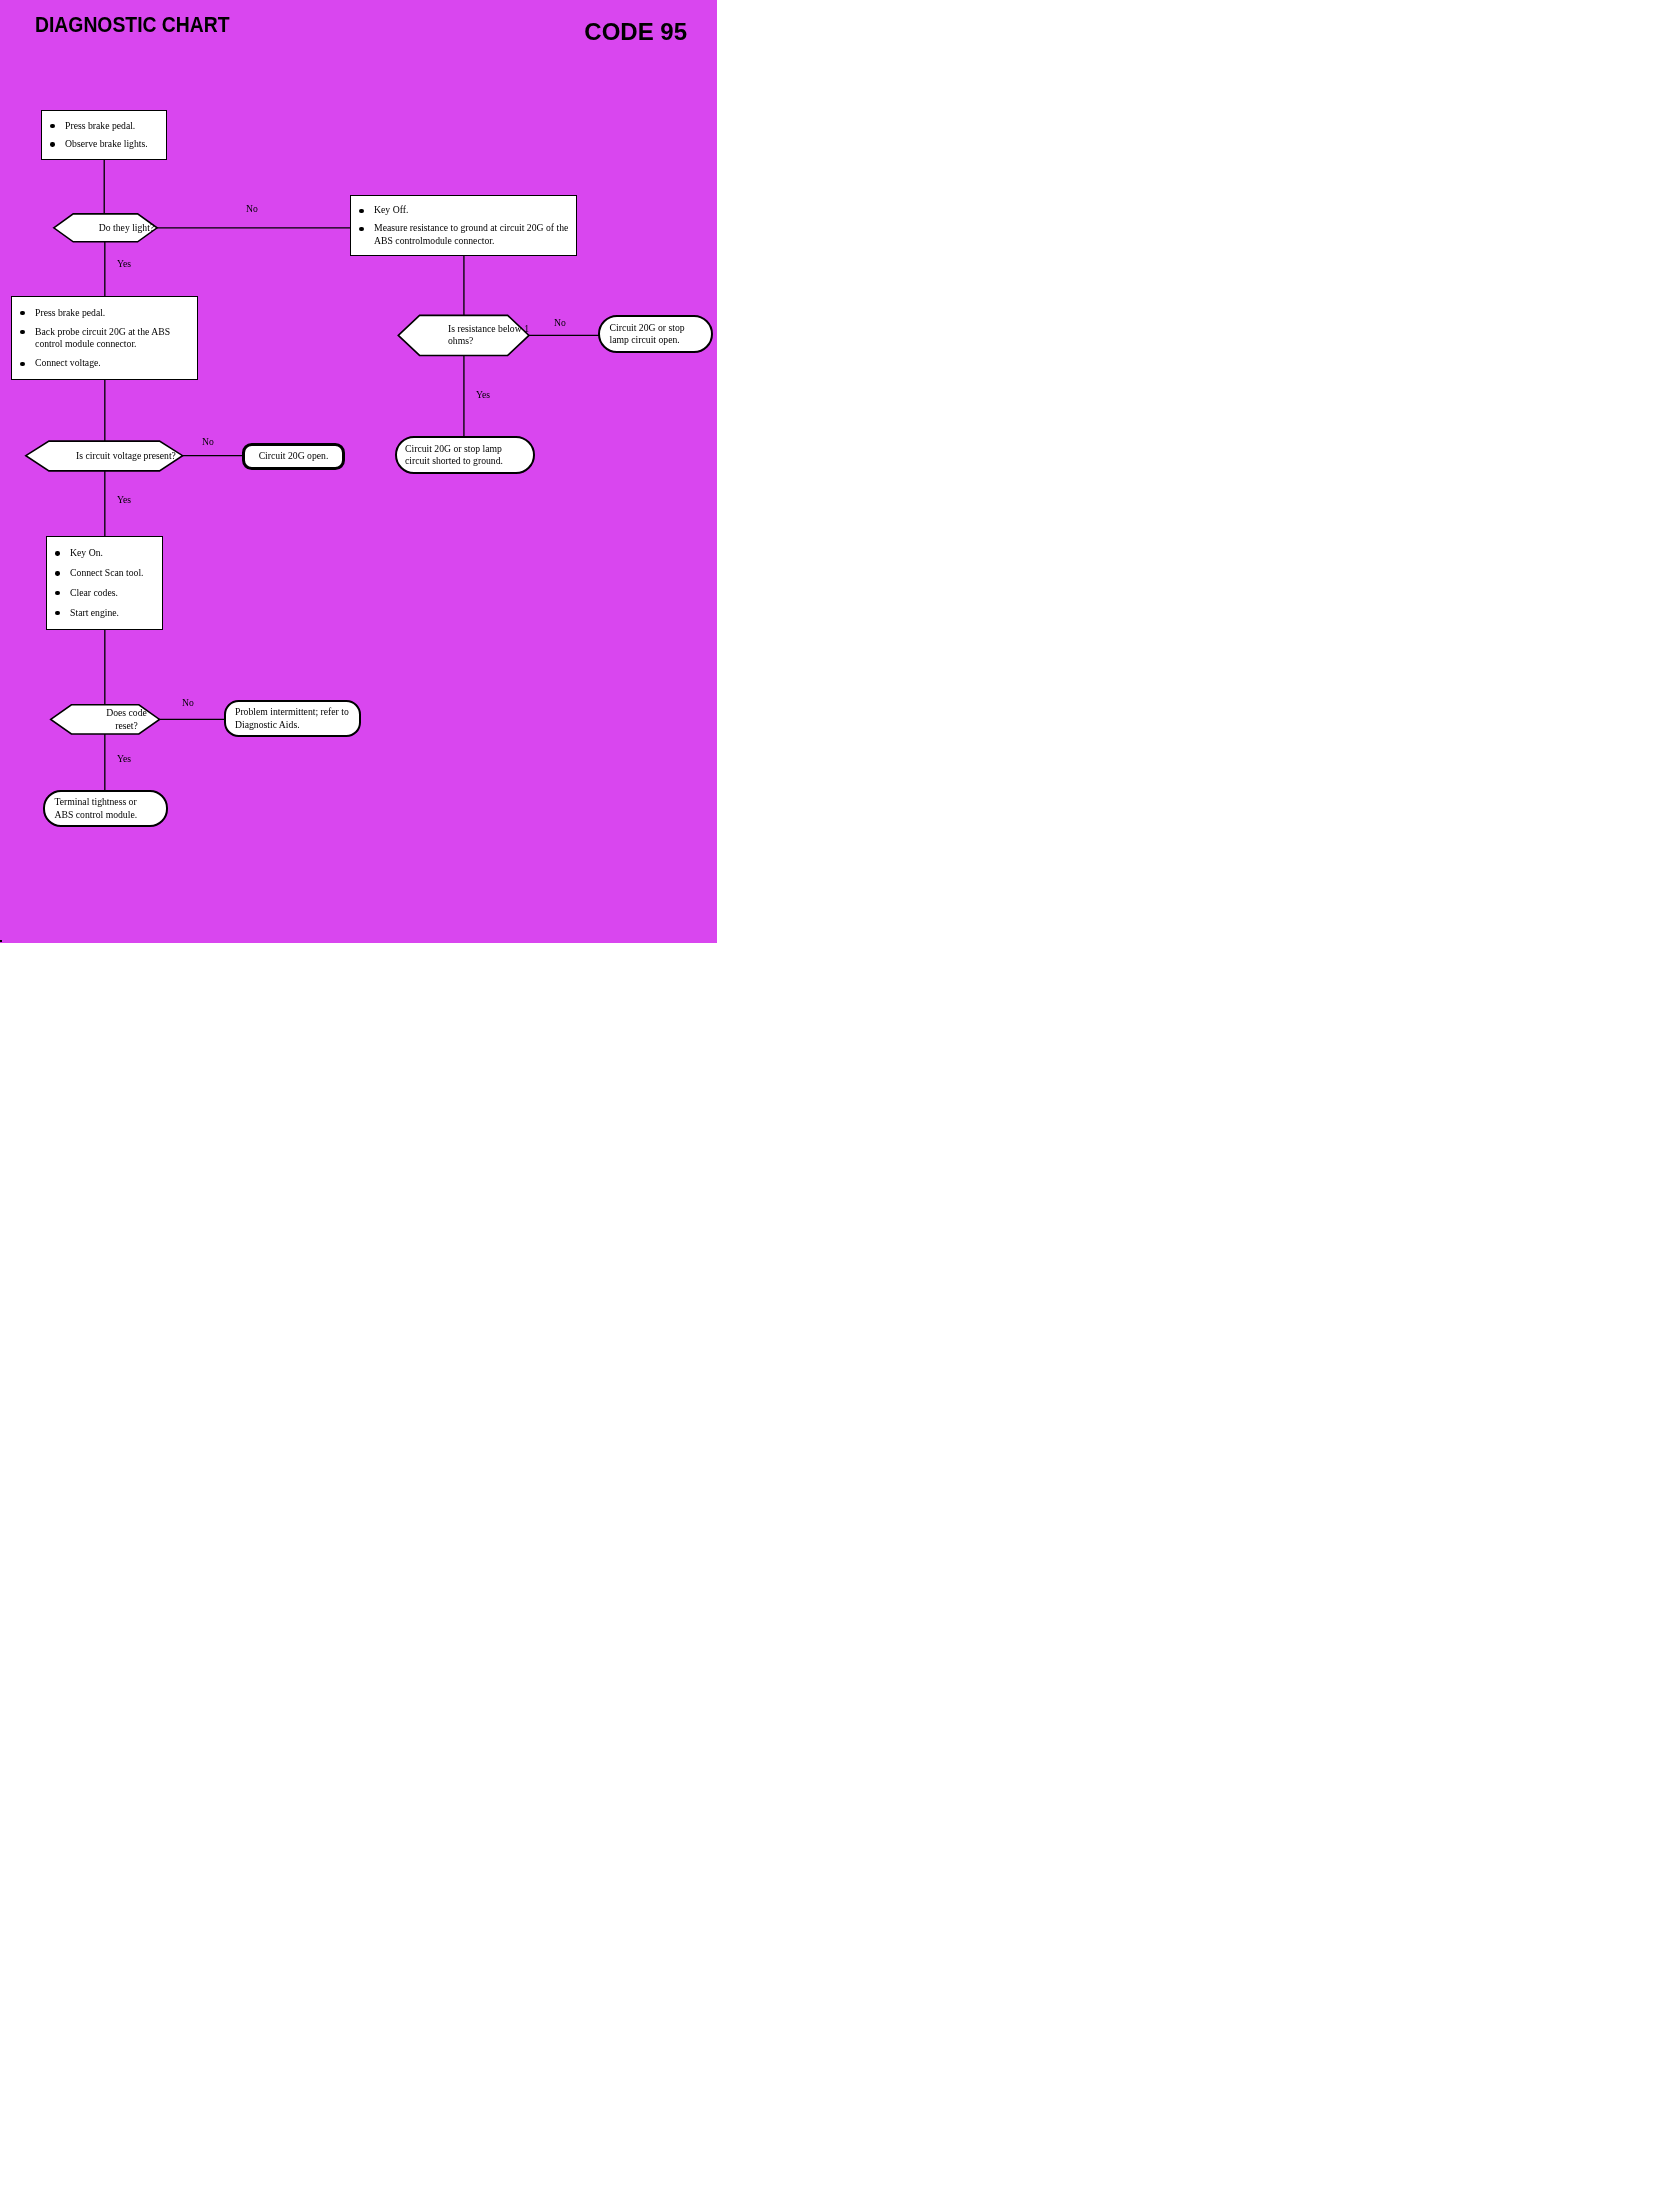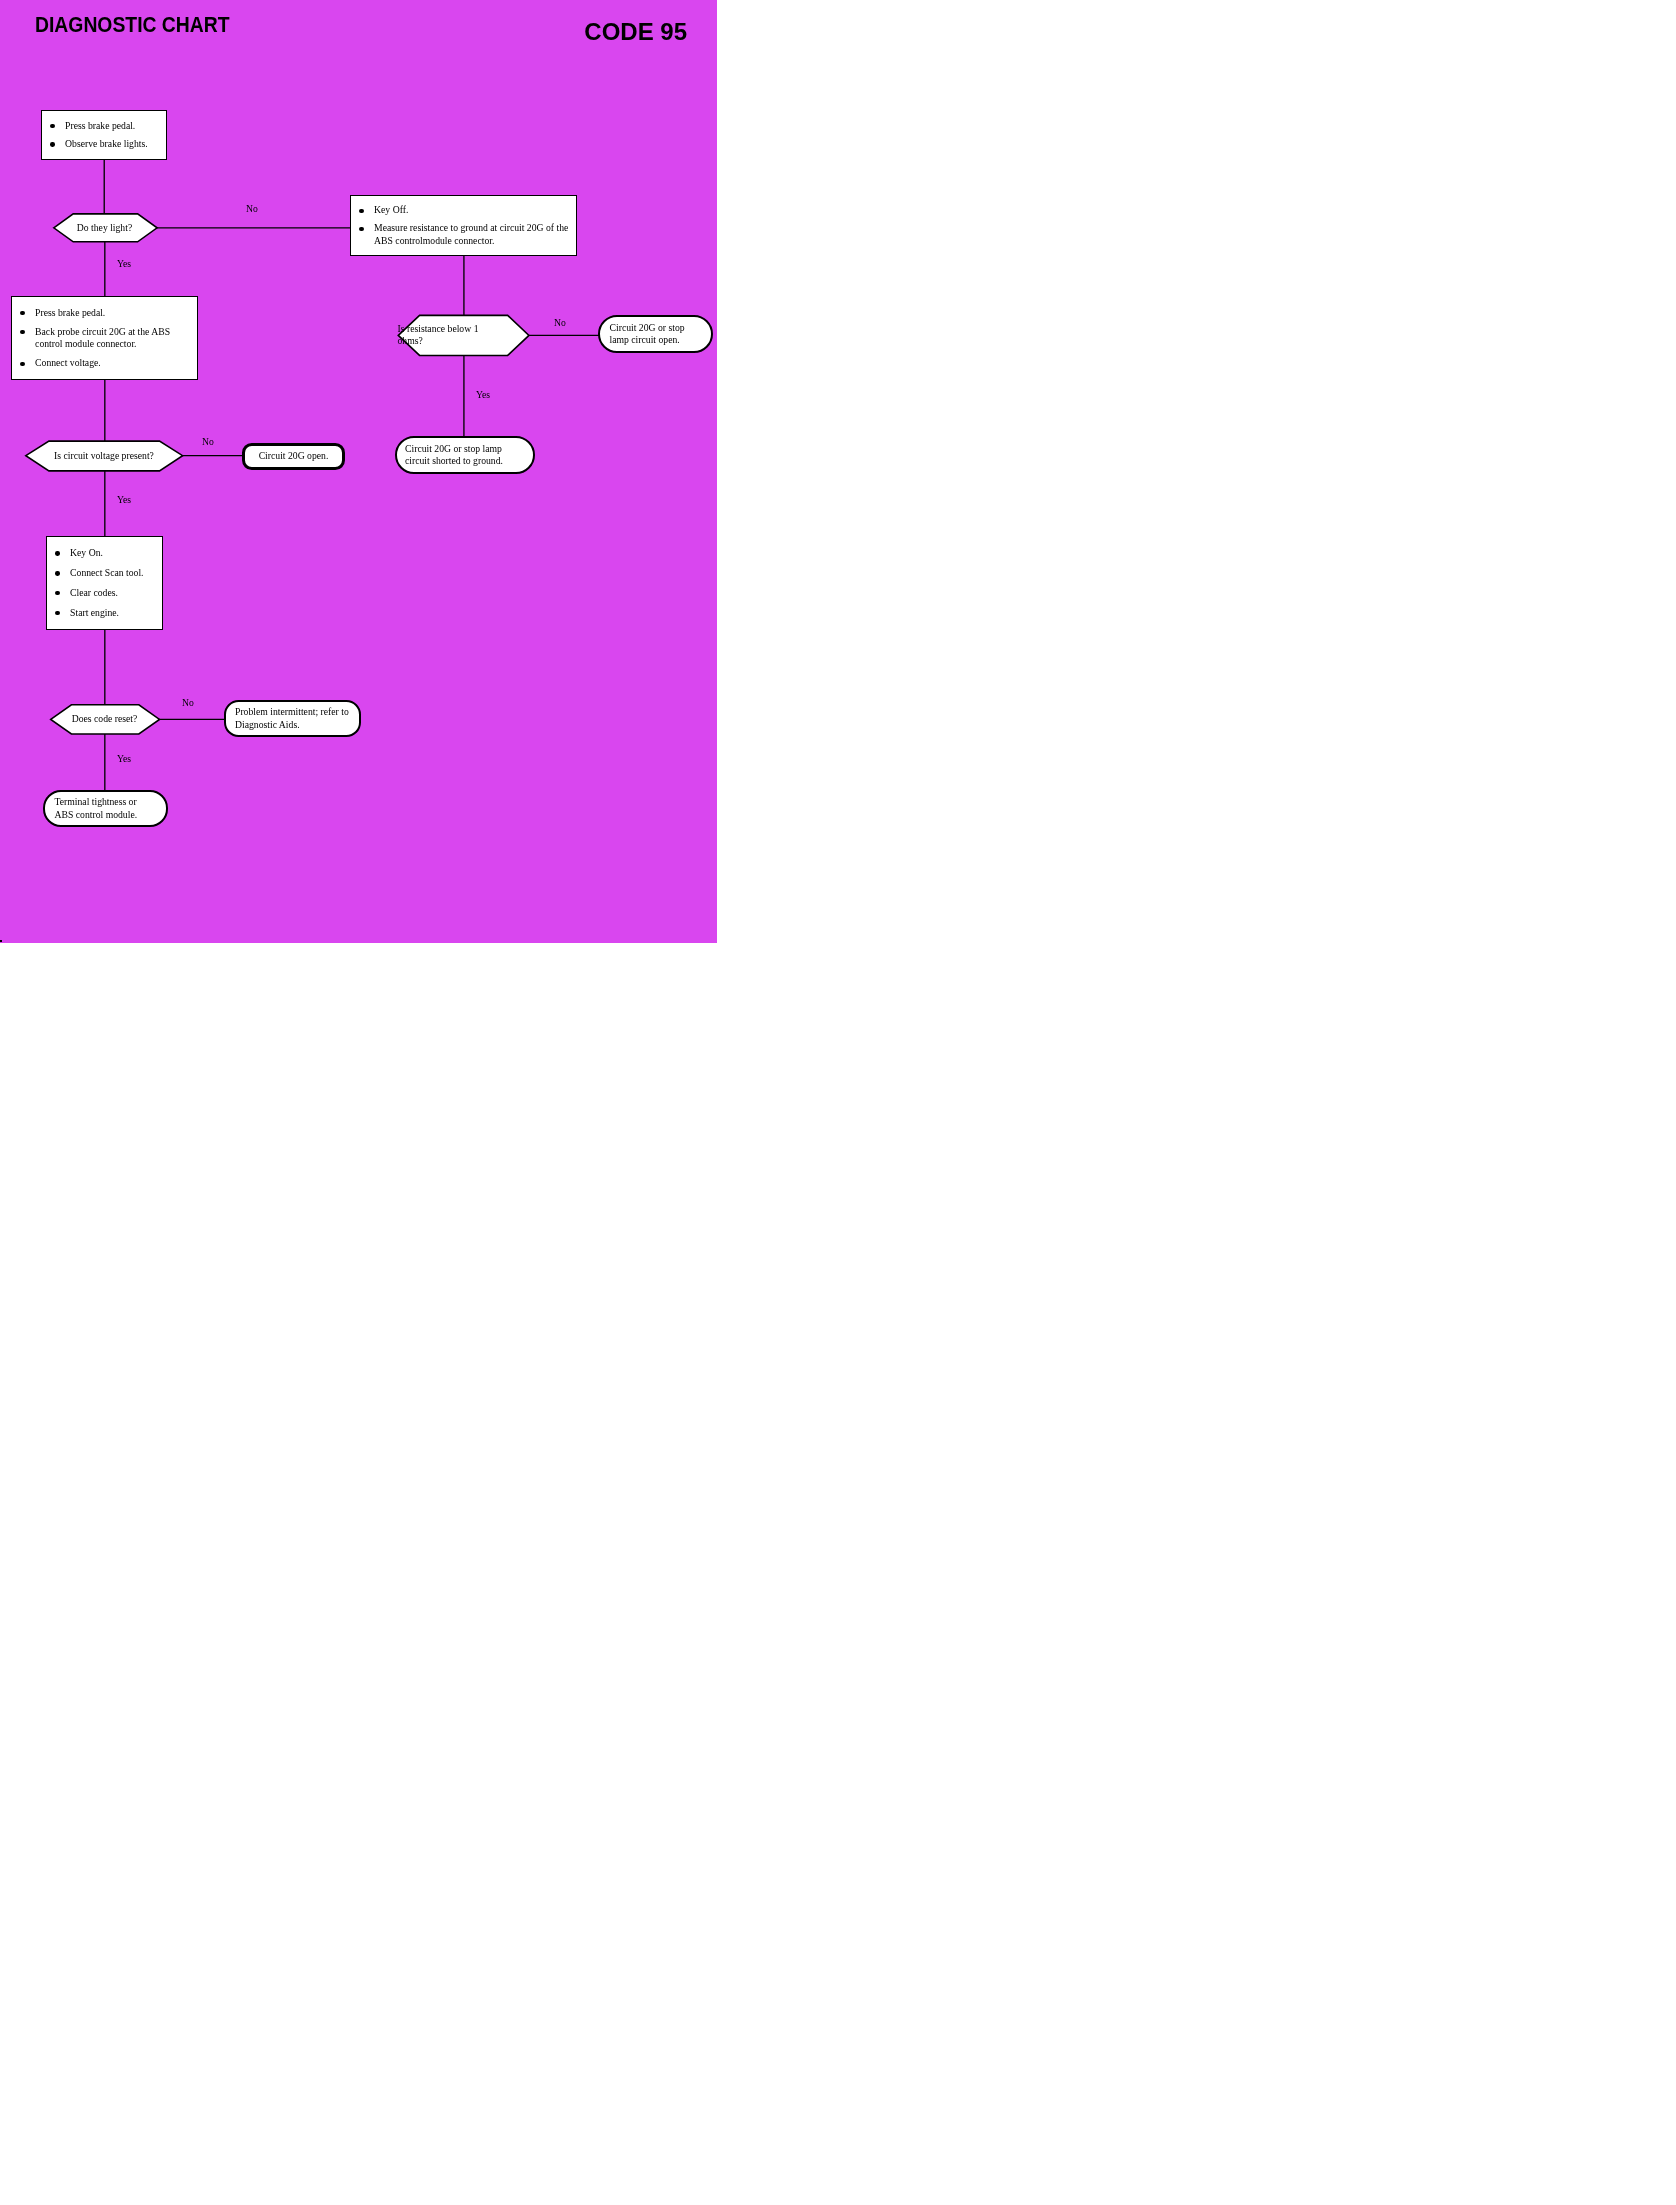--- a/index.html
+++ b/index.html
@@ -13,21 +13,21 @@
   .node{position:absolute;z-index:2;box-sizing:border-box;background:#fff;}
   .box{border:1.8px solid #000;display:flex;flex-direction:column;justify-content:space-evenly;
        padding:2.4px 3.6px 2.4px 7.3px;}
   .bullet{display:flex;}
   .dot{flex:0 0 auto;width:4.3px;height:4.3px;border-radius:50%;background:#000;margin:4.3px 10.3px 0 1.2px;}
   .btxt{line-height:1.25;}
   .pill{border:2.4px solid #000;display:flex;align-items:center;justify-content:center;}
   .pill .inner{line-height:1.25;}
   .hextext{position:absolute;z-index:2;display:flex;align-items:center;justify-content:center;
            text-align:center;background:transparent;}
-  .hextext .inner{line-height:1.25;}
+  .hextext .inner{line-height:1.25;padding-left:44px;}
   .lbl{position:absolute;z-index:2;white-space:nowrap;}
   .speck{position:absolute;left:0px;top:940px;width:1.8px;height:2.4px;background:#000;z-index:2;}
 </style>
 </head>
 <body>
 
 <div class="page">
 
   <div class="title">DIAGNOSTIC CHART</div>
   <div class="code">CODE 95</div>
@@ -110,21 +110,21 @@
       <span class="btxt">Start engine.</span>
     </div>
   </div>
 
   <div class="hextext" style="left:53px;top:214px;width:103px;height:28px;">
     <span class="inner">Do they light?</span>
   </div>
   <div class="hextext" style="left:25.5px;top:441px;width:157px;height:30px;">
     <span class="inner">Is circuit voltage present?</span>
   </div>
-  <div class="hextext" style="left:378px;top:315px;width:131px;height:40px;">
+  <div class="hextext" style="left:404px;top:315px;width:131px;height:40px;">
     <span class="inner" style="width:92px;text-align:left;">Is resistance below 1 ohms?</span>
   </div>
   <div class="hextext" style="left:50px;top:705px;width:109px;height:29px;">
     <span class="inner">Does code reset?</span>
   </div>
 
   <div class="node pill" style="left:242px;top:443px;width:103px;height:27px;border-radius:9.7px;border-width:3px;">
     <span class="inner">Circuit 20G open.</span>
   </div>
   <div class="node pill" style="left:598px;top:315px;width:115px;height:38px;border-radius:19.5px;font-family:Liberation Serif, serif;">

